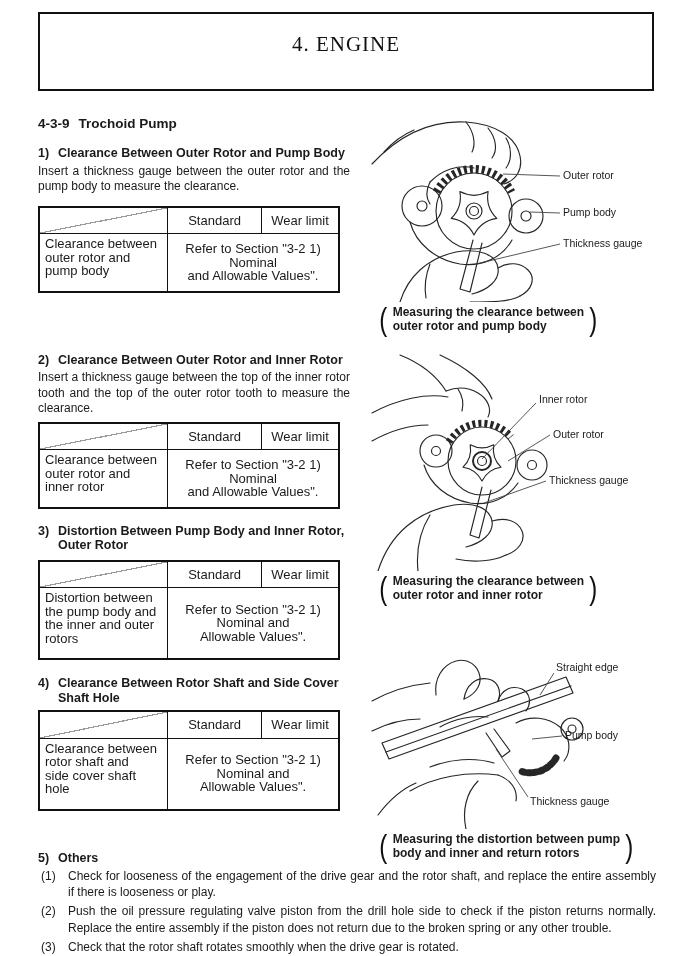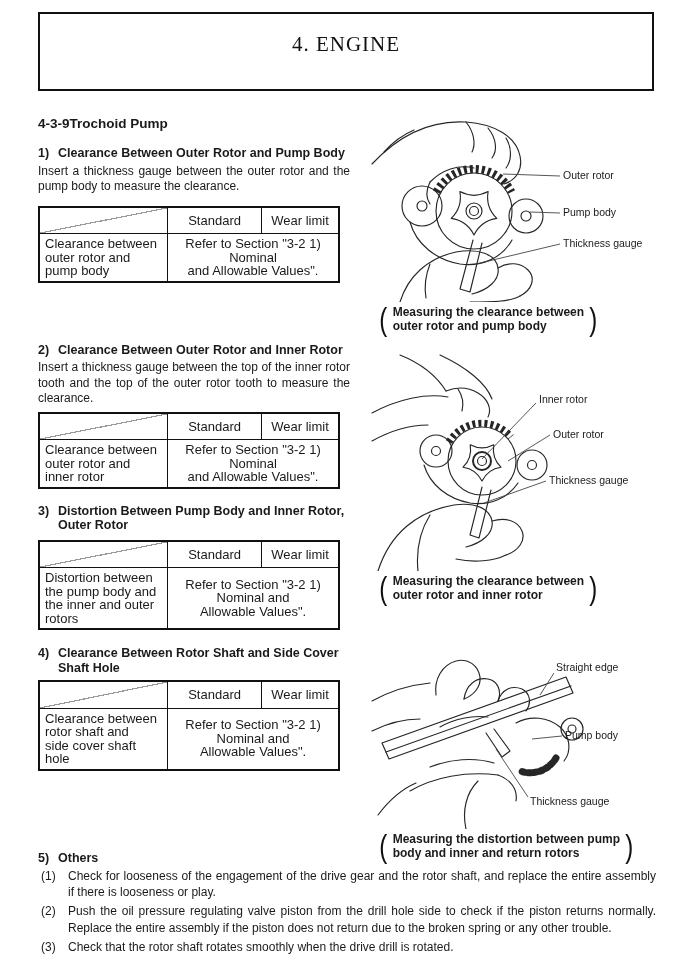--- a/index.html
+++ b/index.html
@@ -13,21 +13,21 @@
   .header-box {
     position:absolute; left:38px; top:12px; width:616px; height:79px;
     border:2px solid #111; display:flex; align-items:center; justify-content:center;
   }
   .header-title {
     font-family:"Liberation Serif", serif; font-size:21px; letter-spacing:1px;
     color:#111; margin-top:-14px;
   }
   
   .left-col { position:absolute; left:38px; top:88px; width:312px; }
-  .section-heading { display:flex; font-size:13.5px; font-weight:bold; margin-top:28px; }
+  .section-heading { display:flex; gap:9px; font-size:13.5px; font-weight:bold; margin-top:28px; }
   .sub { margin-top:0; }
   .sub-heading { display:flex; font-size:12.5px; font-weight:bold; line-height:14.5px; }
   .sub-heading .num { flex:0 0 20px; }
   .sub-heading .htext { white-space:pre-line; }
   .sub-body { font-size:12px; line-height:15.5px; text-align:justify; margin-top:3px; }
   
   .sub1 .sub-heading { margin-top:15px; }
   .sub1 table { margin-top:11px; }
   .sub2 .sub-heading { margin-top:60px; }
   .sub2 table { margin-top:5px; }
@@ -40,21 +40,21 @@
   table { border:2px solid #111; }
   td { border:1px solid #111; font-size:13px; line-height:13.5px; }
   td.diag {
     width:123px; height:27px;
     background-image:linear-gradient(to bottom right,
       transparent calc(50% - 0.6px), #9a9a9a calc(50% - 0.6px),
       #9a9a9a calc(50% + 0.6px), transparent calc(50% + 0.6px));
   }
   td.colhead { text-align:center; vertical-align:middle; height:27px; }
   td.c2 { width:90px; } td.c3 { width:74px; }
-  td.rowlabel { padding:3px 4px 3px 5px; vertical-align:middle; white-space:pre-line; height:44px;margin-top:47px; }
+  td.rowlabel { padding:3px 4px 13px 5px; vertical-align:middle; white-space:pre-line; height:44px;margin-top:47px; }
   .sub3 td.rowlabel { height:57px; }
   td.val { text-align:center; vertical-align:middle; white-space:pre-line; }
   
   .right-col { position:absolute; left:370px; top:0; width:316px; }
   .figure { position:absolute; left:0; width:316px; }
   .fig1 { top:112px; } .fig2 { top:353px; } .fig3 { top:631px; }
   svg { display:block; }
   svg .art { stroke:#262626; fill:none; stroke-width:1.15; stroke-linecap:round; stroke-linejoin:round; }
   svg .teeth { stroke:#262626; fill:none; }
   svg .leader { stroke:#444; fill:none; stroke-width:0.9; }
@@ -345,17 +345,17 @@
     <div class="item">
       <span class="inum">(1)</span>
       <span class="itext">Check for looseness of the engagement of the drive gear and the rotor shaft, and replace the entire assembly if there is looseness or play.</span>
     </div>
     <div class="item">
       <span class="inum">(2)</span>
       <span class="itext">Push the oil pressure regulating valve piston from the drill hole side to check if the piston returns normally. Replace the entire assembly if the piston does not return due to the broken spring or any other trouble.</span>
     </div>
     <div class="item">
       <span class="inum">(3)</span>
-      <span class="itext">Check that the rotor shaft rotates smoothly when the drive drill is rotated.</span>
+      <span class="itext">Check that the rotor shaft rotates smoothly when the drive gear is rotated.</span>
     </div>
   </div>
 
 </div>
 
 </body></html>

